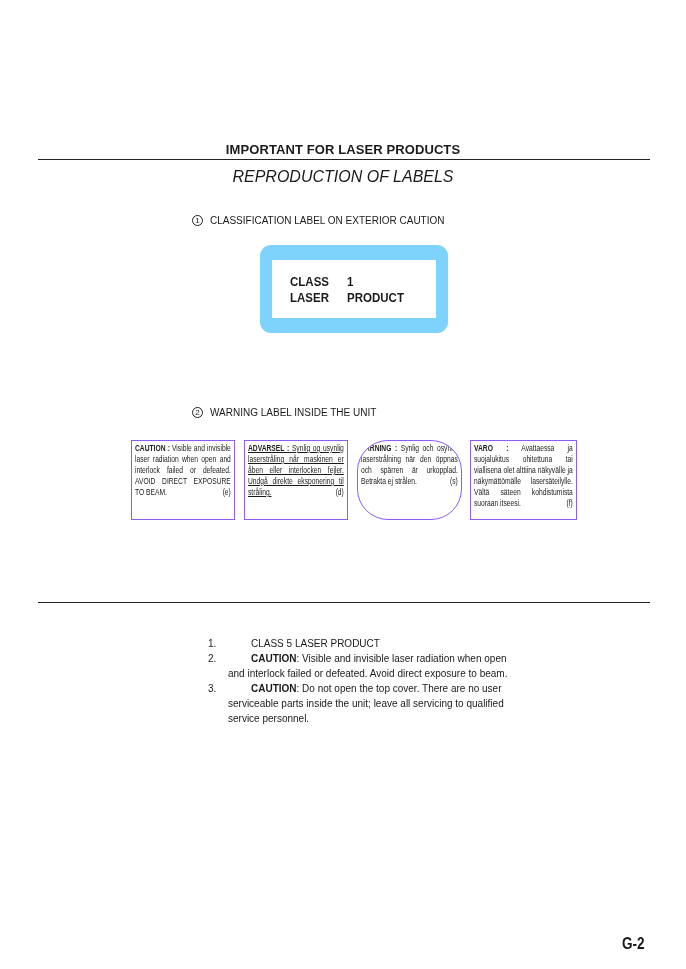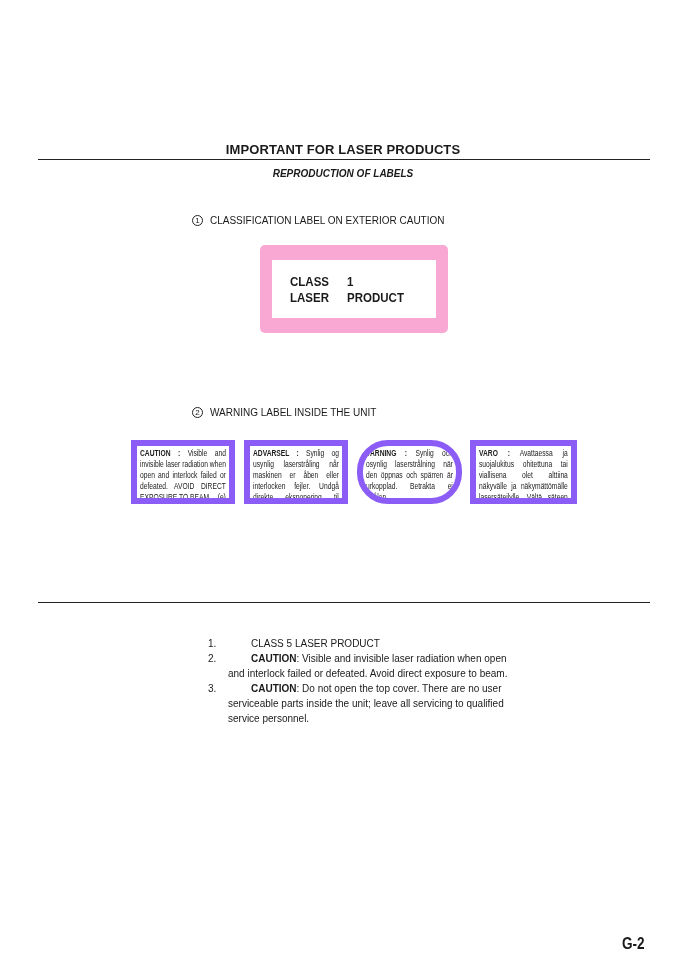--- a/index.html
+++ b/index.html
@@ -8,44 +8,44 @@
       font-family: "Liberation Sans", sans-serif; color: #1a1a1a;
     }
     .abs { position: absolute; }
     .title {
       left: 0; width: 686px; top: 142px; text-align: center;
       font-weight: bold; font-size: 13px; letter-spacing: 0.1px;
     }
     .rule { left: 38px; width: 612px; height: 0; border-top: 1.5px solid #222; }
     .subtitle {
       left: 0; width: 686px; top: 168px; text-align: center;
-      font-weight: bold; font-style: italic; font-size: 10px;
+      font-weight: normal; font-style: italic; font-size: 16px;
     }
     .section-head { font-size: 10px; display: flex; align-items: center; }
     .circ {
       display: inline-block; width: 11px; height: 11px; border: 1px solid #222;
       border-radius: 50%; font-size: 8px; line-height: 11px; text-align: center;
       margin-right: 7px; box-sizing: border-box; line-height: 9px;
     }
     .class-label {
       left: 260px; top: 245px; width: 188px; height: 88px;
-      background: #f9a8d4; border-radius: 5px;
+      background: #7dd3fc; border-radius: 11px;
     }
     .class-inner {
       position: absolute; left: 12px; top: 15px; width: 164px; height: 58px;
       background: #fff;
     }
     .class-row {
       position: absolute; left: 18px; font-weight: bold; font-size: 12.5px;
       transform: scaleX(0.92); transform-origin: left;
     }
     .class-row span { display: inline-block; }
     .class-row .c1 { width: 62px; }
     .warn-box {
-      top: 440px; height: 64px; border: 6px solid #8b5cf6; box-sizing: border-box;
+      top: 440px; height: 80px; border: 1px solid #8b5cf6; box-sizing: border-box;
       padding: 2px 3px; font-family: "Liberation Sans", sans-serif;
       font-size: 8.6px; line-height: 11px; text-align: justify;
       overflow: hidden;
     }
     .warn-box .inner {
       transform: scaleX(0.78); transform-origin: left top; width: 128%;
     }
     .warn-box b { font-weight: bold; }
     .warn-box .code { float: right; }
     .notes {
@@ -87,21 +87,21 @@
   <span>WARNING LABEL INSIDE THE UNIT</span>
 </div>
 
 <div class="abs warn-box" style="left:131px; width:104px;">
   <div class="inner">
     <b>CAUTION :</b>
     <span>Visible and invisible laser radiation when open and interlock failed or defeated. AVOID DIRECT EXPOSURE TO BEAM.</span>
     <span class="code">(e)</span>
   </div>
 </div>
-<div class="abs warn-box" style="left:244px; width:104px;">
+<div class="abs warn-box" style="left:244px; width:104px;text-decoration:underline;">
   <div class="inner">
     <b>ADVARSEL :</b>
     <span>Synlig og usynlig laserstråling når maskinen er åben eller interlocken fejler. Undgå direkte eksponering til stråling.</span>
     <span class="code">(d)</span>
   </div>
 </div>
 <div class="abs warn-box" style="left:357px; width:105px;border-radius:31px;">
   <div class="inner">
     <b>VARNING :</b>
     <span>Synlig och osynlig laserstrålning när den öppnas och spärren är urkopplad. Betrakta ej strålen.</span>

